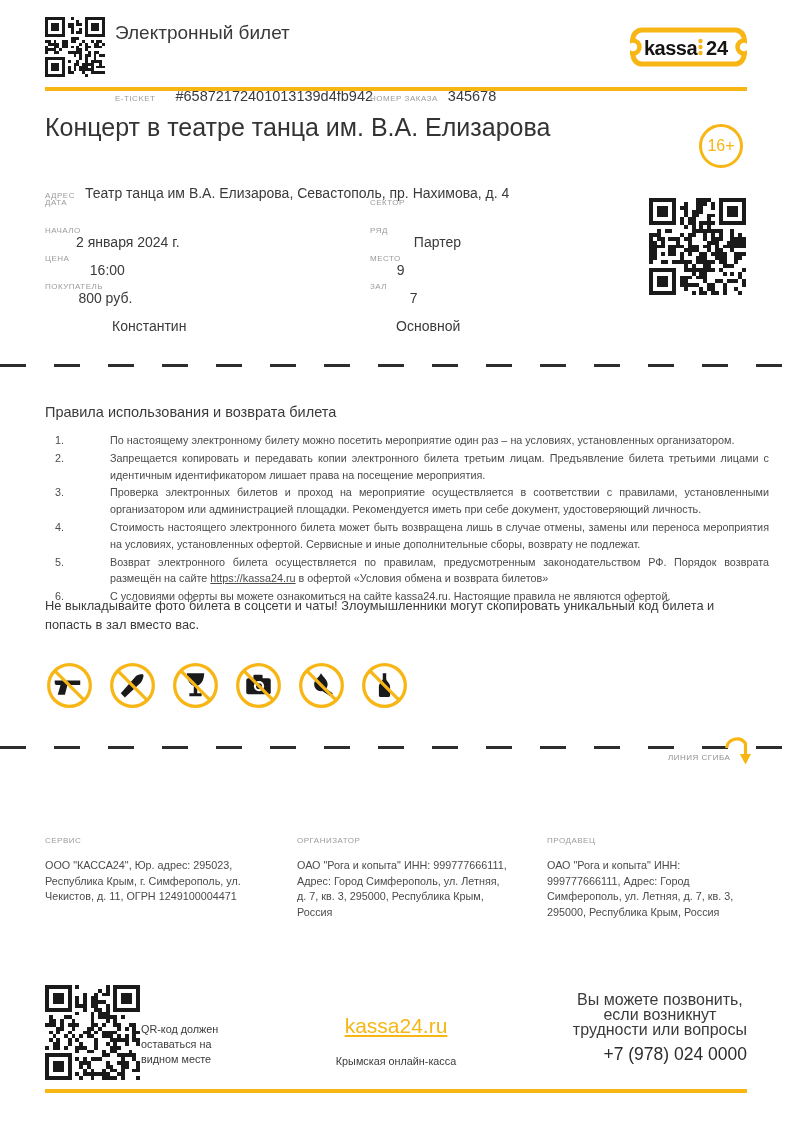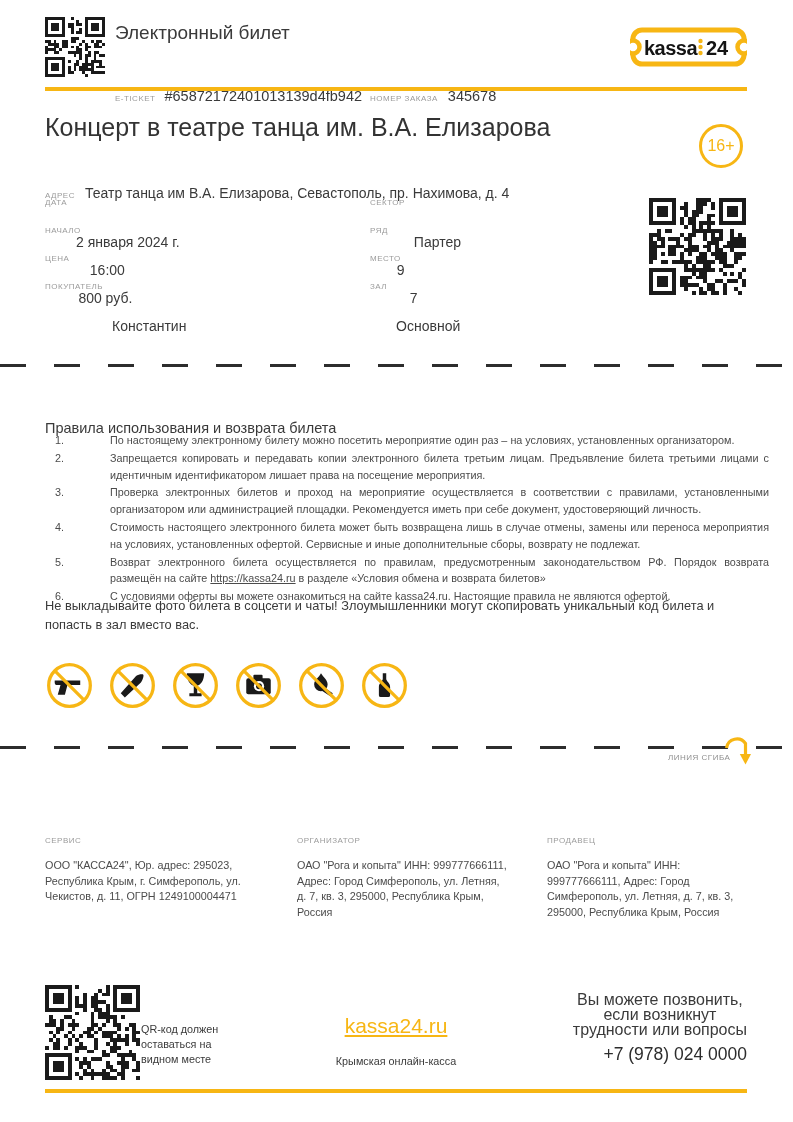--- a/index.html
+++ b/index.html
@@ -4,21 +4,21 @@
 <style>
   html,body{margin:0;padding:0;background:#e8e8e8;}
   .page{position:relative;width:793px;height:1122px;background:#ffffff;margin:0 auto;
         font-family:"Liberation Sans",sans-serif;color:#3d3d3d;overflow:hidden;}
   .lbl{font-size:8px;color:#9b9b9b;letter-spacing:.5px;text-transform:uppercase;}
   .val{font-size:14px;color:#3a3a3a;margin-top:36px;}
 
   
   .hdr-qr{position:absolute;left:45px;top:17px;width:60px;height:60px;}
   .hdr-title{position:absolute;left:115px;top:22px;font-size:19px;color:#3a3a3a;}
-  .hdr-meta1{position:absolute;left:115px;top:52px;display:flex;align-items:baseline;gap:9px;}
+  .hdr-meta1{position:absolute;left:115px;top:52px;display:flex;align-items:baseline;gap:20px;}
   .hdr-meta2{position:absolute;left:370px;top:52px;display:flex;align-items:baseline;gap:10px;}
   .hdr-meta1 .val,.hdr-meta2 .val{font-size:14.5px;}
   .logo{position:absolute;left:630px;top:26px;width:117px;height:42px;}
 
   .bar{position:absolute;left:45px;width:702px;height:4px;background:var(--yellow);}
   .bar.top{top:87px;} .bar.bottom{top:1089px;}
 
   
   .event-title{position:absolute;left:45px;top:113px;font-size:25px;color:#333;}
   .age-badge{position:absolute;left:699px;top:124px;width:38px;height:38px;border:3px solid var(--yellow);
@@ -27,21 +27,21 @@
 
   
   .drow{position:absolute;display:flex;align-items:flex-start;gap:9px;}
   .big-qr{position:absolute;left:649px;top:198px;width:97px;height:97px;}
 
   .dashed{position:absolute;left:0;width:793px;height:3px;
           background:repeating-linear-gradient(to right,#2d2d2d 0,#2d2d2d 26px,transparent 26px,transparent 54px);}
   .dash1{top:364px;} .dash2{top:746px;}
 
   
-  .rules-title{position:absolute;left:45px;top:404px;font-size:14.5px;color:#3a3a3a;margin-top:16px;}
+  .rules-title{position:absolute;left:45px;top:404px;font-size:14.5px;color:#3a3a3a;}
   .rules-list{position:absolute;left:45px;top:432px;width:702px;margin:0;padding-left:22px;}
   .rules-list li{font-size:10.8px;line-height:16.8px;color:#4b4b4b;text-align:justify;margin:0 0 1px 0;padding-left:43px;}
   .rules-list a{color:#4b4b4b;text-decoration:underline;}
   .warning{position:absolute;left:45px;top:597px;width:706px;font-size:12.8px;line-height:18.5px;color:#3a3a3a;}
 
   
   .icons-row{position:absolute;left:45px;top:661px;display:flex;gap:14px;}
   .p-icon{width:49px;height:49px;}
 
   
@@ -501,21 +501,21 @@
       </svg></div>
 
   <div class="dashed dash1"></div>
 
   <div class="rules-title">Правила использования и возврата билета</div>
   <ol class="rules-list">
     <li>По настоящему электронному билету можно посетить мероприятие один раз – на условиях, установленных организатором.</li>
     <li>Запрещается копировать и передавать копии электронного билета третьим лицам. Предъявление билета третьими лицами с идентичным идентификатором лишает права на посещение мероприятия.</li>
     <li>Проверка электронных билетов и проход на мероприятие осуществляется в соответствии с правилами, установленными организатором или администрацией площадки. Рекомендуется иметь при себе документ, удостоверяющий личность.</li>
     <li>Стоимость настоящего электронного билета может быть возвращена лишь в случае отмены, замены или переноса мероприятия на условиях, установленных офертой. Сервисные и иные дополнительные сборы, возврату не подлежат.</li>
-    <li><span>Возврат электронного билета осуществляется по правилам, предусмотренным законодательством РФ. Порядок возврата размещён на сайте </span><a href="#">https://kassa24.ru</a><span> в разделе «Условия обмена и возврата билетов»</span></li>
+    <li><span>Возврат электронного билета осуществляется по правилам, предусмотренным законодательством РФ. Порядок возврата размещён на сайте </span><a href="#">https://kassa24.ru</a><span> в офертой «Условия обмена и возврата билетов»</span></li>
     <li>С условиями оферты вы можете ознакомиться на сайте kassa24.ru. Настоящие правила не являются офертой.</li>
   </ol>
   <div class="warning">Не выкладывайте фото билета в соцсети и чаты! Злоумышленники могут скопировать уникальный код билета и попасть в зал вместо вас.</div>
 
   <div class="icons-row">
     <svg class="p-icon" viewBox="0 0 48 48">
       <path fill="#1a1a1a" d="M9.5 19 H34.5 V23.5 H22 L19.5 33 H12.5 L15.2 23.5 H12 A2.5 2.5 0 0 1 9.5 21 Z"></path>
       <circle cx="24" cy="24" r="20.4" fill="none" stroke="#F7B614" stroke-width="3.2"></circle>
       <line x1="10.2" y1="10.2" x2="37.8" y2="37.8" stroke="#F7B614" stroke-width="3.2"></line>
     </svg>

